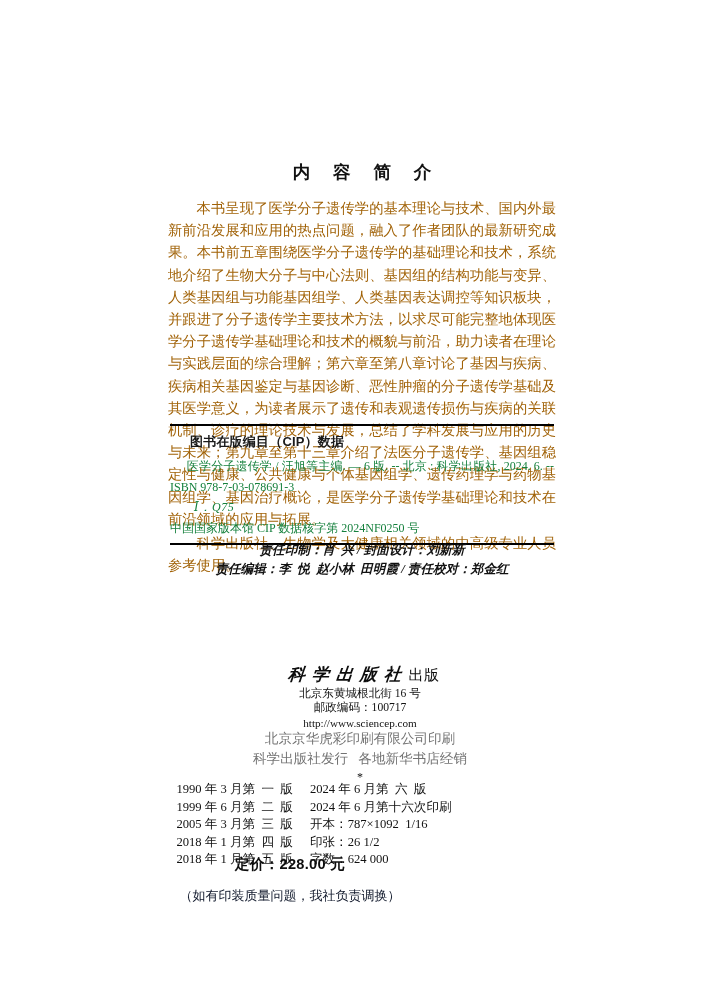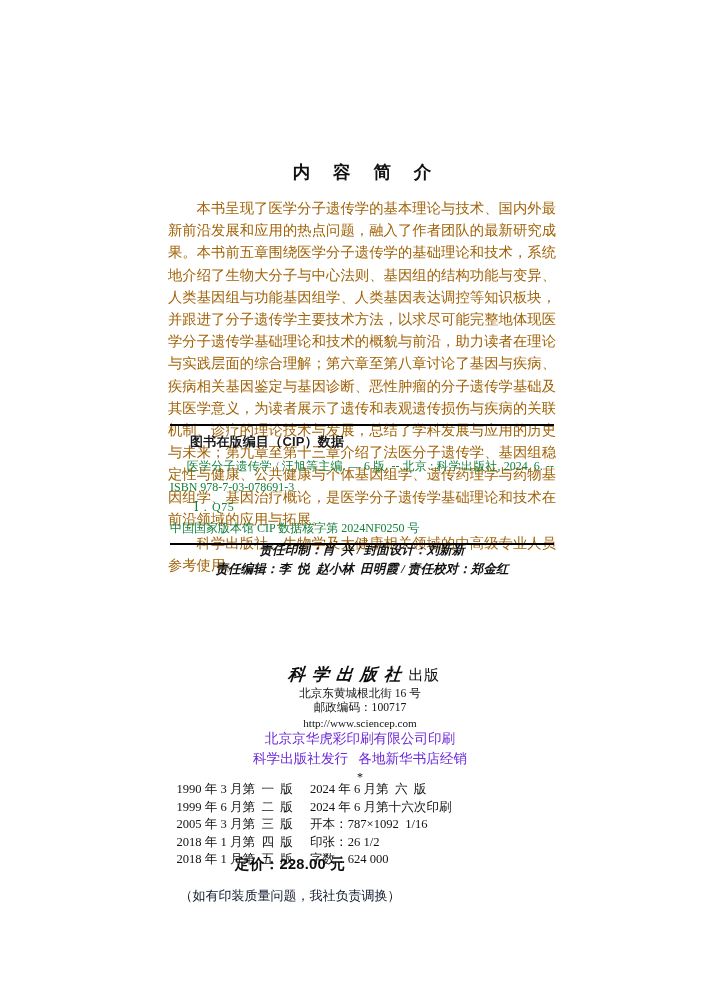--- a/index.html
+++ b/index.html
@@ -83,20 +83,21 @@
     color: #15803d;
   }
   .cip-entry {
     text-indent: 1.4em;
     text-align: justify;
     text-justify: inter-ideograph;
   }
   .cip-class {
     padding-left: 24px;
     letter-spacing: 0.6px;
+    font-style: italic;
   }
 
   
   .credits {
     position: absolute;
     left: 170px;
     top: 541px;
     width: 384px;
     text-align: center;
     font-size: 12.6px;
@@ -160,21 +161,21 @@
   .print-info {
     position: absolute;
     left: 0;
     top: 729px;
     width: 720px;
     text-align: center;
   }
   .print-line {
     font-size: 13.6px;
     line-height: 20px;
-    color: #6d28d9;
+    color: #737373;
     white-space: pre;
   }
   .asterisk {
     font-size: 12px;
     line-height: 17px;
     color: #111;
     letter-spacing: 0;
   }
 
   

